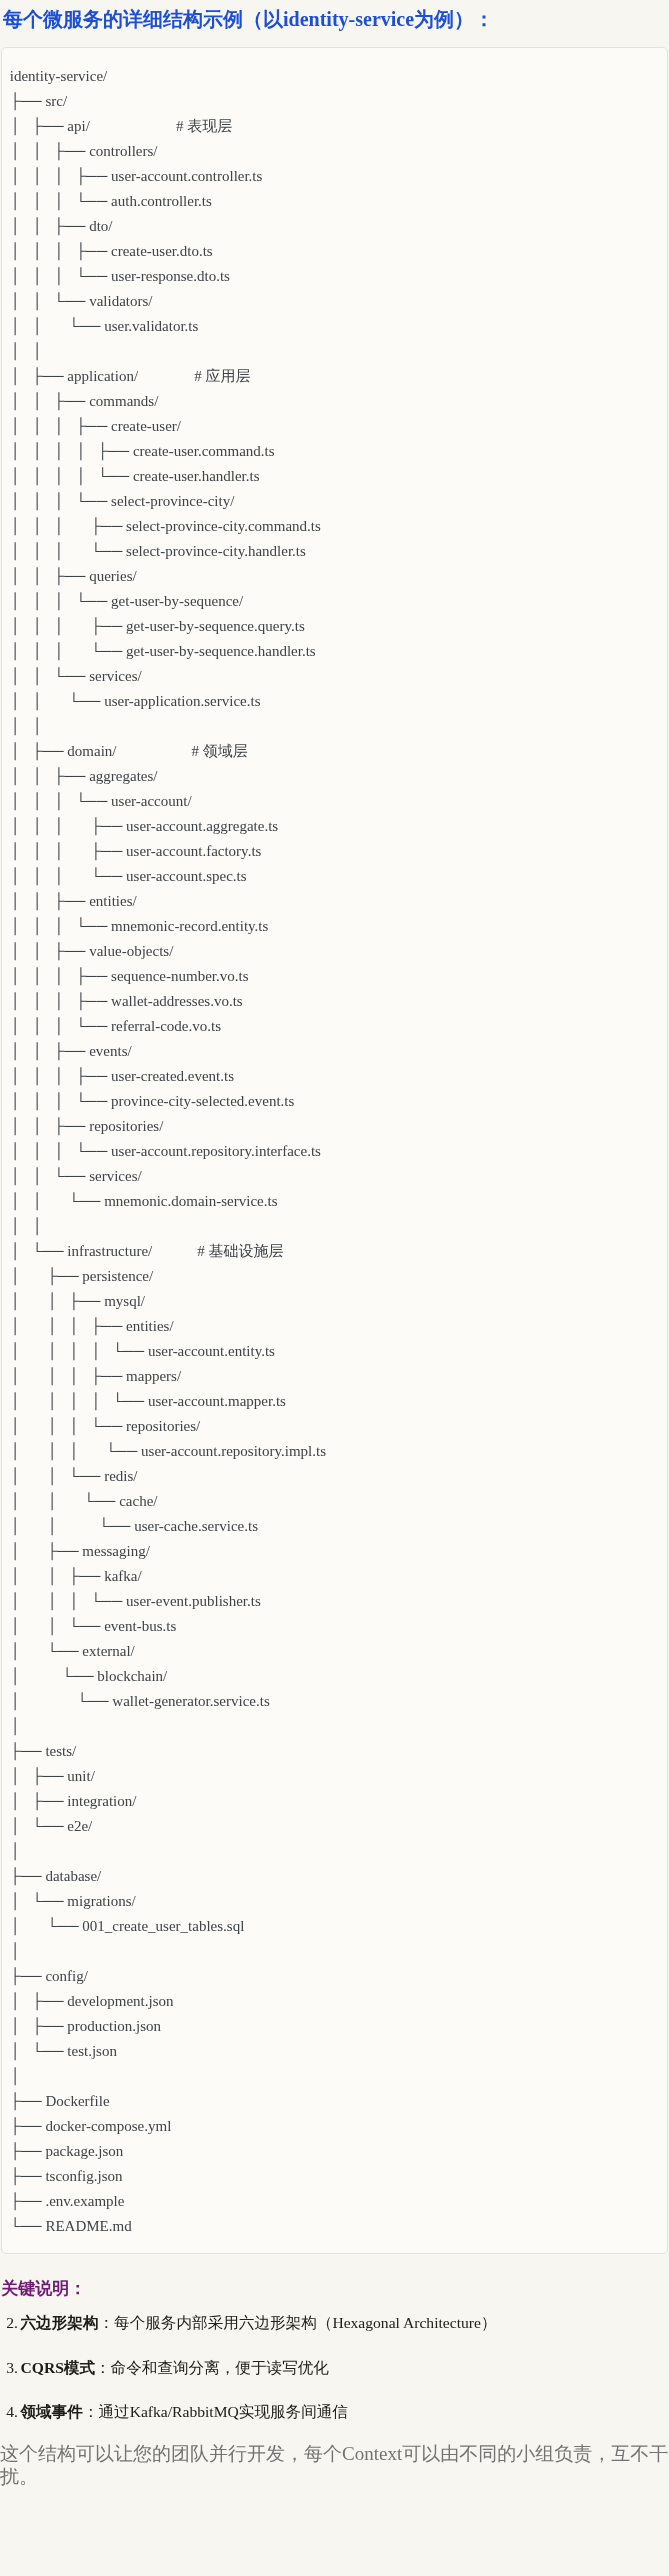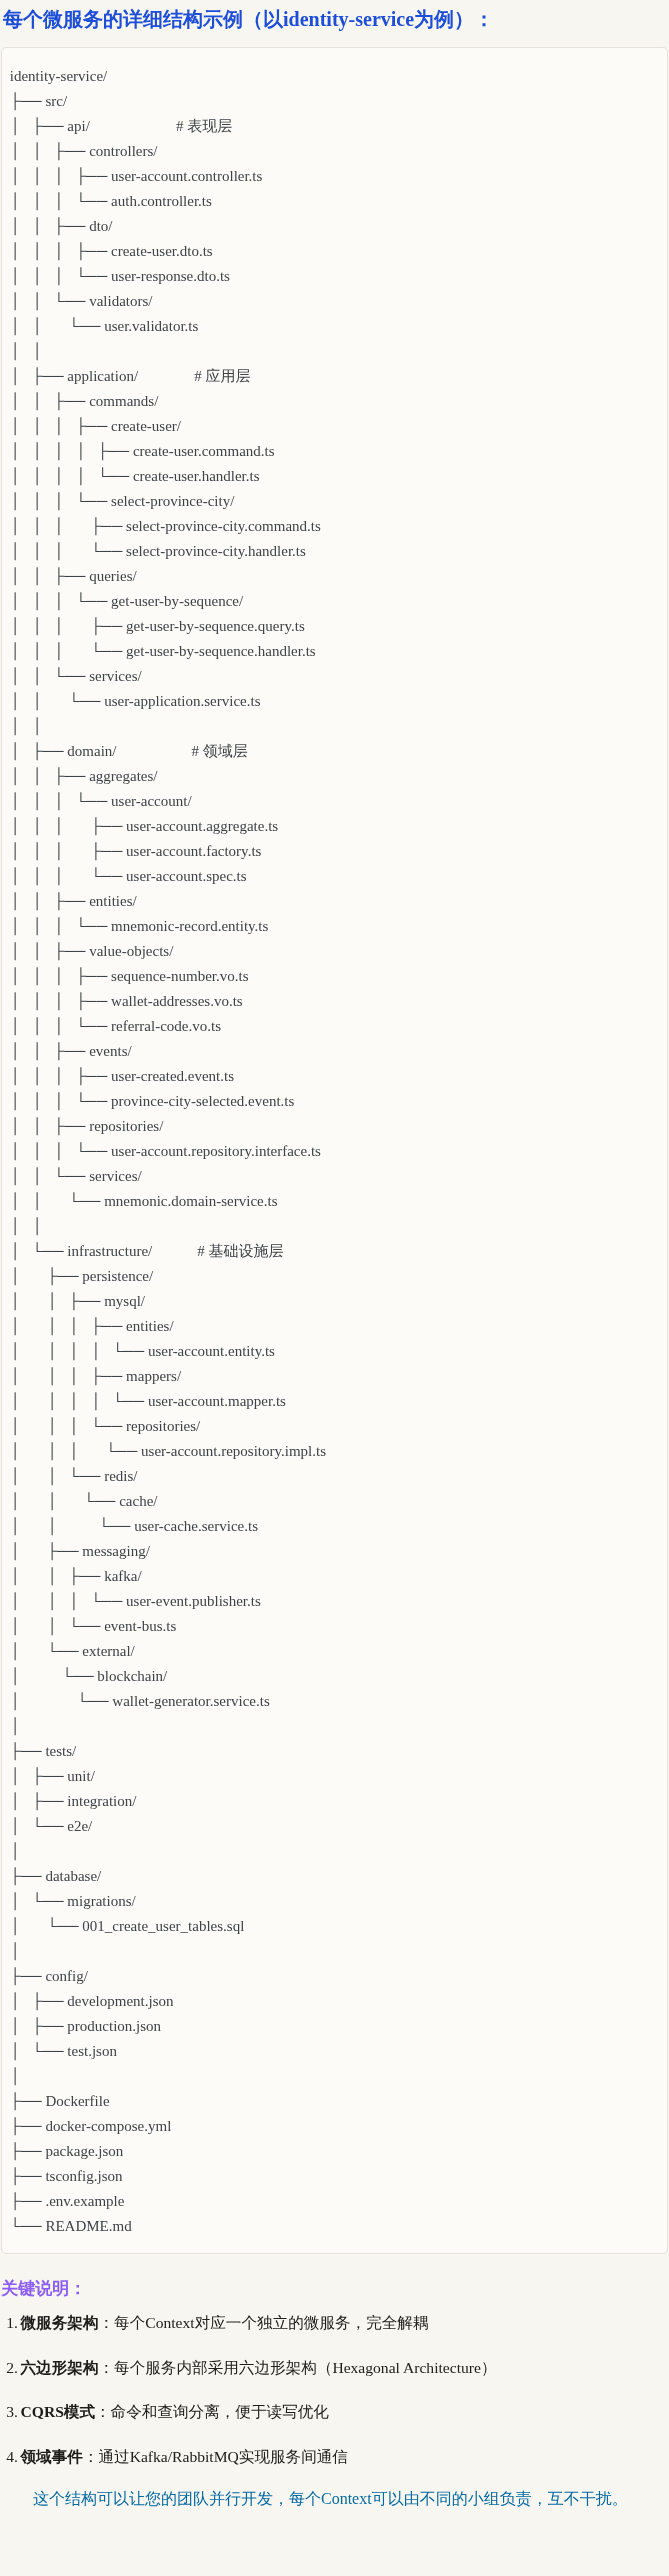--- a/index.html
+++ b/index.html
@@ -38,21 +38,21 @@
     font-size: 15px;
     line-height: 25px;
     color: #3e4347;
     white-space: pre;
   }
   .notes-heading {
     margin: 22.5px 0 0 1.3px;
     font-size: 17px;
     line-height: 25px;
     font-weight: bold;
-    color: #8b5cf6;
+    color: #701a75;
   }
   .notes-list {
     margin: 0;
     padding: 0 0 0 6.3px;
     list-style: none;
   }
   .note-item {
     font-size: 15.6px;
     line-height: 22.5px;
     margin-top: 22px;
@@ -63,24 +63,23 @@
   }
   .note-number {
     margin-right: 2.5px;
   }
   .note-label {
     font-weight: bold;
     color: #1e1d1a;
   }
   .closing-paragraph {
     margin: 19.4px 0 0 0;
-    font-size: 16px;
+    font-size: 19px;
     line-height: 22.5px;
-    color: #0369a1;
-    padding-left: 33px;
+    color: #737373;
   }
 </style>
 </head>
 <body>
 
 <h2 class="page-title">每个微服务的详细结构示例（以identity-service为例）：</h2>
 
 <div class="code-block">
   <pre>identity-service/
 ├── src/
@@ -167,20 +166,19 @@
 ├── docker-compose.yml
 ├── package.json
 ├── tsconfig.json
 ├── .env.example
 └── README.md</pre>
 </div>
 
 <h3 class="notes-heading">关键说明：</h3>
 
 <ul class="notes-list">
-  <li class="note-item"><span class="note-number">1.</span><span class="note-label">微服务架构</span><span class="note-colon">：</span><span class="note-text">每个Context对应一个独立的微服务，完全解耦</span></li>
   <li class="note-item"><span class="note-number">2.</span><span class="note-label">六边形架构</span><span class="note-colon">：</span><span class="note-text">每个服务内部采用六边形架构（Hexagonal Architecture）</span></li>
   <li class="note-item"><span class="note-number">3.</span><span class="note-label">CQRS模式</span><span class="note-colon">：</span><span class="note-text">命令和查询分离，便于读写优化</span></li>
   <li class="note-item"><span class="note-number">4.</span><span class="note-label">领域事件</span><span class="note-colon">：</span><span class="note-text">通过Kafka/RabbitMQ实现服务间通信</span></li>
 </ul>
 
 <p class="closing-paragraph">这个结构可以让您的团队并行开发，每个Context可以由不同的小组负责，互不干扰。</p>
 
 
 </body></html>

